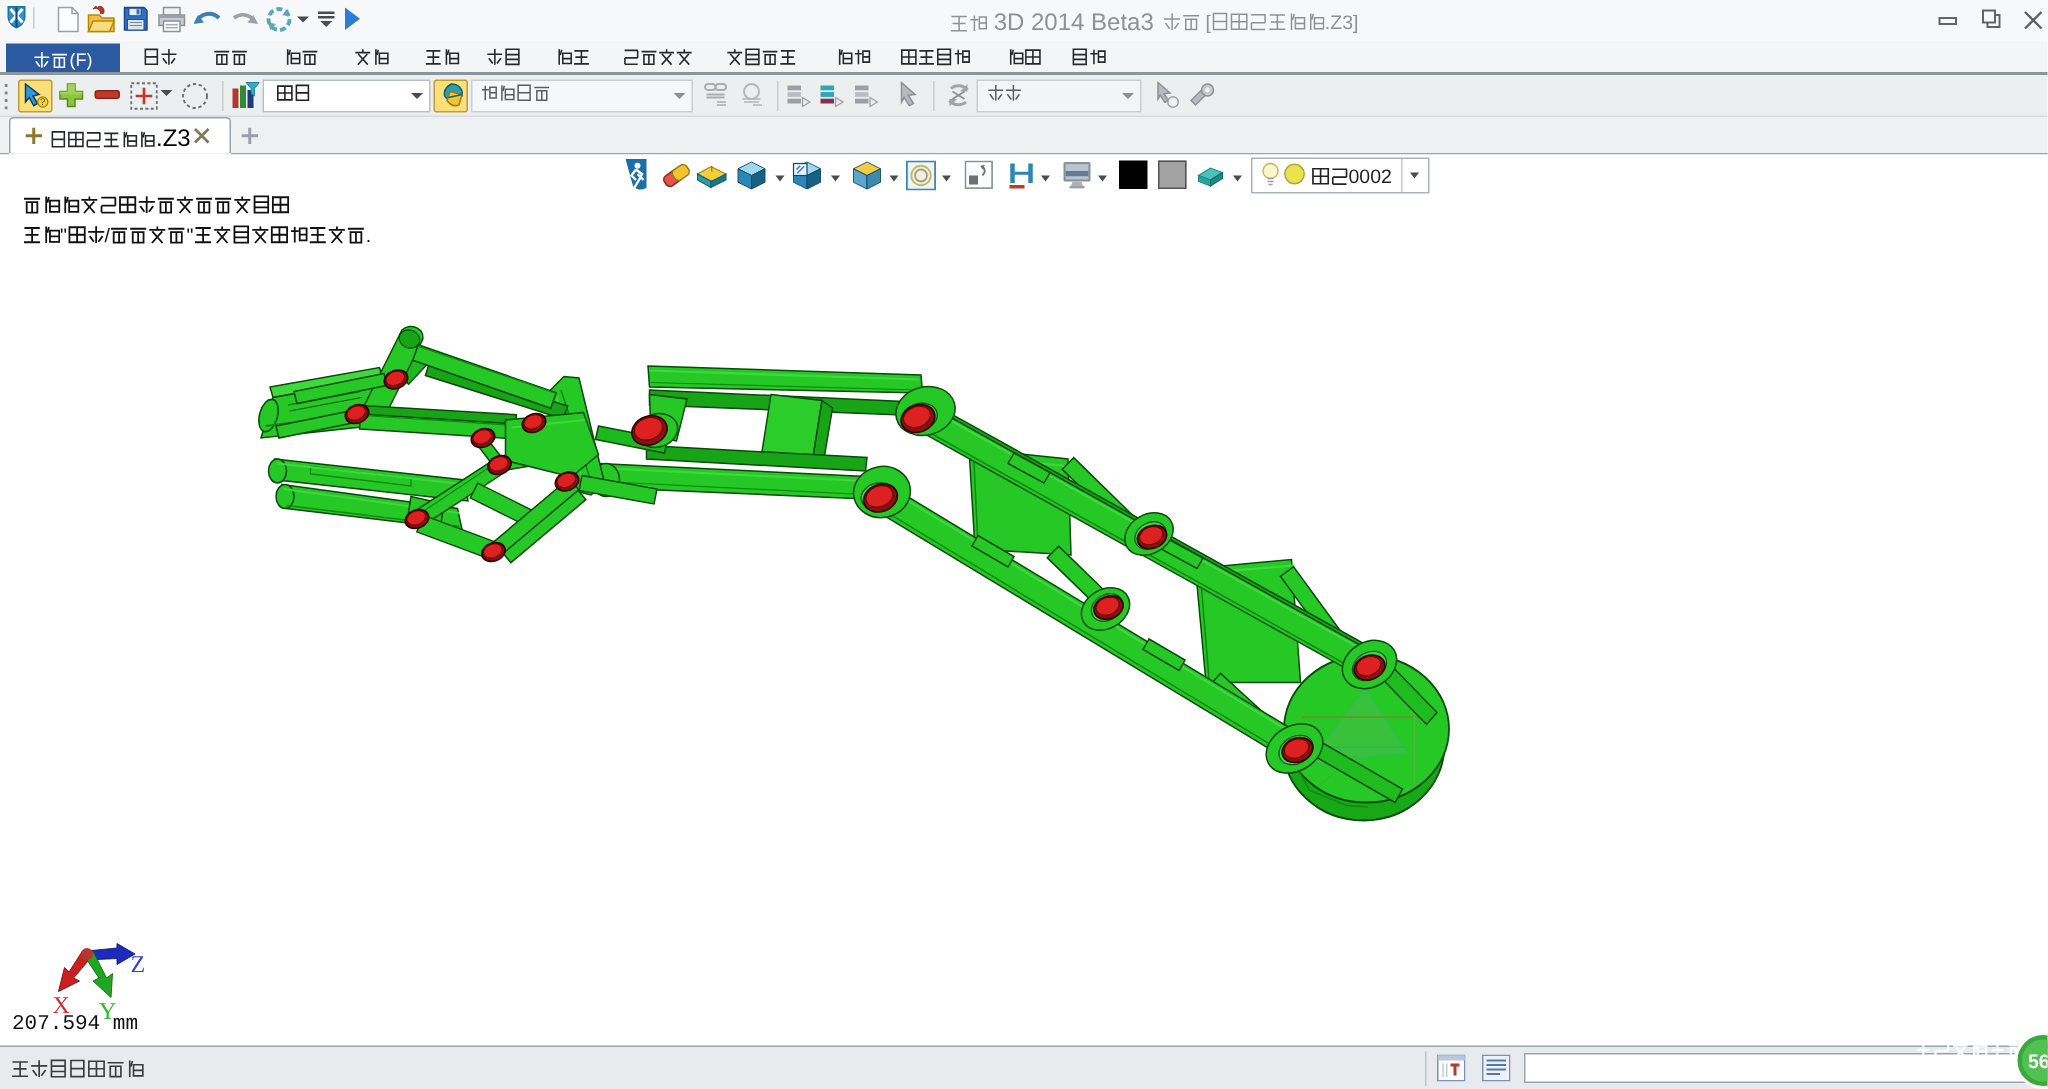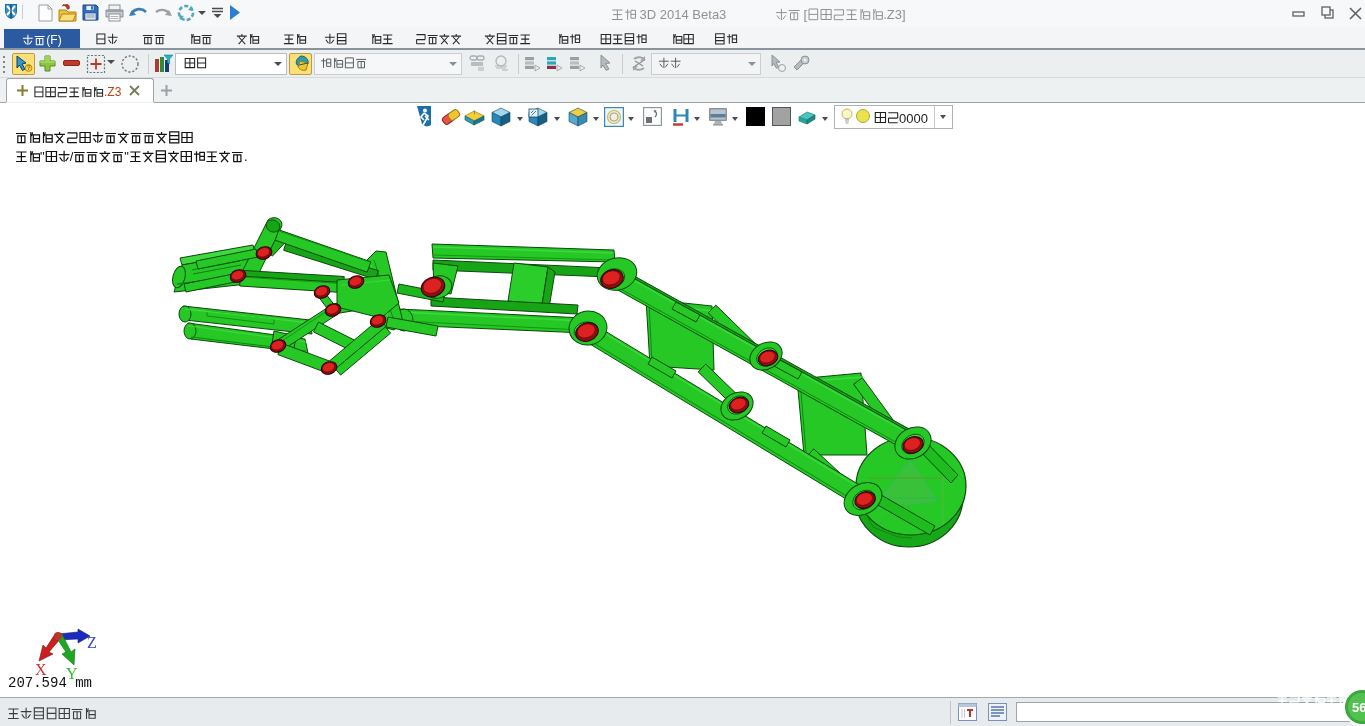--- a/index.html
+++ b/index.html
@@ -63,21 +63,21 @@
     </svg>
 <div class="carr" style="left:198px;top:11px;border-top-color:#4a4d50"></div>
 <svg class="abs" style="left:211px;top:7px" width="13" height="12" viewBox="0 0 13 12">
 <path d="M1 1.5h11M1 4.5h11" stroke="#4a4d50" stroke-width="1.6"></path>
 <path d="M2.5 7l4 4 4-4z" fill="#4a4d50"></path>
     </svg>
 <svg class="abs" style="left:229px;top:5px" width="12" height="15" viewBox="0 0 12 15">
 <path d="M1 0l10 7.5L1 15z" fill="#2a7fd4"></path>
     </svg>
 </div>
-<div class="abs" style="left:611px;top:7px;color:#8d9296;font-size:13px"><svg width="25" height="13" viewBox="0 0 25 13" style="vertical-align:-1px" fill="none" stroke="#8d9296" stroke-width="1.00">
+<div class="abs" style="left:633px;top:7px;color:#8d9296;font-size:16px"><svg width="25" height="13" viewBox="0 0 25 13" style="vertical-align:-1px" fill="none" stroke="#8d9296" stroke-width="1.00">
       <path d="M1.3 2.0H11.5 M2.0 6.6H10.7 M1.0 11.5H11.7 M6.4 2.0V11.5"></path>
       <path d="M16.6 1.3V11.7 M14.0 4.1H19.1 M19.9 2.3H24.5V10.2H19.9Z M19.9 6.4H24.5"></path>
     </svg><span style="vertical-align:1px">&nbsp;3D 2014 Beta3</span></div>
 <div class="abs" style="left:775px;top:7px;color:#8d9296;font-size:13px"><svg width="25" height="13" viewBox="0 0 25 13" style="vertical-align:-1px" fill="none" stroke="#8d9296" stroke-width="1.00">
       <path d="M6.4 0.8V12.0 M1.0 4.6H11.7 M2.0 7.4L4.8 11.2 M10.7 7.4L7.9 11.2"></path>
       <path d="M13.8 2.5H24.5 M15.5 4.8H22.7V11.7H15.5Z M19.1 4.8V11.7"></path>
     </svg><span style="vertical-align:1px">&nbsp;[</span><svg width="76" height="13" viewBox="0 0 76 13" style="vertical-align:-1px" fill="none" stroke="#8d9296" stroke-width="1.00">
       <path d="M2.0 1.0H10.7V11.7H2.0Z M2.0 6.4H10.7"></path>
       <path d="M14.0 1.5H24.2V11.5H14.0Z M14.0 6.5H24.2 M19.1 1.5V11.5"></path>
       <path d="M27.0 1.8H36.7 M36.4 1.8V7.1 M27.3 7.1H36.4 M27.3 7.1V11.7 M27.3 11.7H36.4"></path>
@@ -288,21 +288,21 @@
 <svg class="abs" style="left:17px;top:7px" width="11" height="11" viewBox="0 0 11 11">
 <path d="M5.5 0v11M0 5.5h11" stroke="#8a7a30" stroke-width="2"></path>
     </svg>
 <div class="abs" style="left:33px;top:6px"><svg width="71" height="12" viewBox="0 0 71 12" style="vertical-align:0px" fill="none" stroke="#26282a" stroke-width="1.05">
         <path d="M1.9 0.9H9.9V10.8H1.9Z M1.9 5.9H9.9"></path>
         <path d="M12.9 1.4H22.3V10.6H12.9Z M12.9 6.0H22.3 M17.6 1.4V10.6"></path>
         <path d="M24.9 1.6H33.9 M33.6 1.6V6.6 M25.2 6.6H33.6 M25.2 6.6V10.8 M25.2 10.8H33.6"></path>
         <path d="M36.5 1.9H45.9 M37.2 6.1H45.2 M36.2 10.6H46.1 M41.2 1.9V10.6"></path>
         <path d="M49.9 0.9V11.1 M51.5 1.2L50.6 4.7 M52.2 3.5H57.9V10.3H52.2Z M52.2 7.1H57.9"></path>
         <path d="M61.6 0.9V11.1 M63.3 1.2L62.3 4.7 M64.0 3.5H69.6V10.3H64.0Z M64.0 7.1H69.6"></path>
-      </svg><span style="font-size:12px;color:#c2410c;vertical-align:2px">.Z3</span></div>
+      </svg><span style="font-size:16px;color:#000000;vertical-align:2px">.Z3</span></div>
 <svg class="abs" style="left:129px;top:7px" width="11" height="11" viewBox="0 0 11 11">
 <path d="M1 1l9 9M10 1l-9 9" stroke="#7a7a58" stroke-width="1.8"></path>
     </svg>
 <svg class="abs" style="left:161px;top:7px" width="11" height="11" viewBox="0 0 11 11">
 <path d="M5.5 0v11M0 5.5h11" stroke="#9aa0a5" stroke-width="2"></path>
     </svg>
 </div>
 <div id="canvas">
 <div class="abs" style="left:15px;top:27px"><svg width="178" height="13" viewBox="0 0 178 13" style="vertical-align:0px" fill="none" stroke="#111111" stroke-width="1.20">
         <path d="M1.0 2.5H11.7 M2.8 4.8H9.9V11.7H2.8Z M6.4 4.8V11.7"></path>
@@ -415,21 +415,21 @@
 <div class="carr" style="left:822px;top:14px;border-left-width:3.5px;border-right-width:3.5px;border-top-width:4px"></div>
 <div class="abs" style="left:834px;top:2px;width:119px;height:24px;background:#fff;border:1px solid #adb2b6"></div>
 <svg class="abs" style="left:841px;top:5px" width="12" height="18" viewBox="0 0 12 18">
 <circle cx="6" cy="6" r="5" fill="#fdf6c8" stroke="#c9b860"></circle>
 <path d="M4 11h4M4 13h4M4.6 15h2.8" stroke="#9aa0a5" stroke-width="1.1"></path>
     </svg>
 <div class="abs" style="left:856px;top:6px;width:14px;height:14px;border-radius:50%;background:#ece24e;border:1.5px solid #b0a83a"></div>
 <div class="abs" style="left:874px;top:7px"><svg width="25" height="13" viewBox="0 0 25 13" style="vertical-align:0px" fill="none" stroke="#222222" stroke-width="1.10">
         <path d="M1.3 1.5H11.5V11.5H1.3Z M1.3 6.5H11.5 M6.4 1.5V11.5"></path>
         <path d="M14.3 1.8H24.0 M23.7 1.8V7.1 M14.5 7.1H23.7 M14.5 7.1V11.7 M14.5 11.7H23.7"></path>
-      </svg><span style="font-size:13px;color:#222;vertical-align:1.5px">0000</span></div>
+      </svg><span style="font-size:13px;color:#222;vertical-align:1.5px">0002</span></div>
 <div class="abs" style="left:934px;top:3px;width:1px;height:22px;background:#c5c9cc"></div>
 <div class="carr" style="left:940px;top:12px;border-left-width:3.5px;border-right-width:3.5px;border-top-width:4px"></div>
 <svg class="abs" style="left:0;top:0" width="1365" height="594" viewBox="0 0 1365 594">
       <ellipse cx="909" cy="394" rx="54" ry="50" fill="#17a817" stroke="#0a4a0a" stroke-width="1.2"></ellipse>
       <ellipse cx="911" cy="383" rx="55" ry="49" fill="#25c825" stroke="#0a4a0a" stroke-width="1.2"></ellipse>
       <path d="M858.0 396.0 L873.0 424.0 L898.0 434.0 L912.0 435.0" fill="none" stroke="#0e8a0e" stroke-width="1"></path>
       <g opacity="0.32">
         <path d="M910 357 L873 406 L937 398 Z" fill="#66b366" stroke="#6699cc" stroke-width="1.1"></path>
         <path d="M868 375 h80" stroke="#cc4433" stroke-width="1.2"></path>
         <path d="M880 395 h60" stroke="#3a9a9a" stroke-width="1.2"></path>

